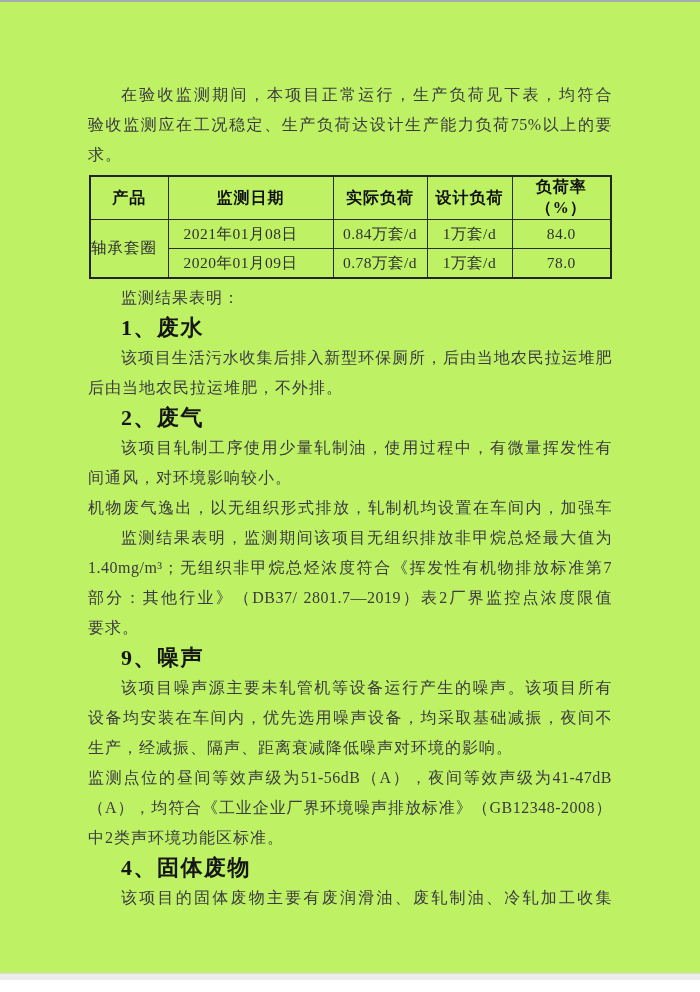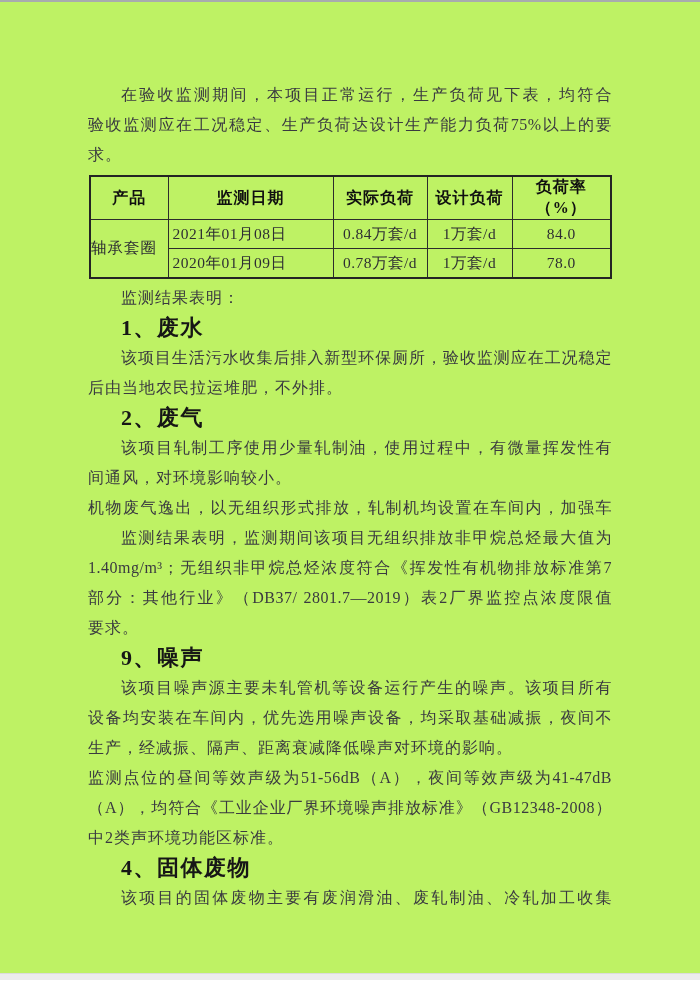--- a/index.html
+++ b/index.html
@@ -62,21 +62,21 @@
     text-align:center;
     letter-spacing:1px;
   }
   .load-table td{
     font-size:15.5px;
     color:#2e2e33;
     height:28px;
     text-align:center;
     letter-spacing:0.5px;
   }
-  .load-table td.date{text-align:left;padding-left:4px;}
+  .load-table td.date{text-align:left;padding-left:15px;}
   .load-table td.prod{text-align:left;letter-spacing:1px;}
   .col-product{width:78px;}
   .col-date{width:165px;}
   .col-actual{width:94px;}
   .col-design{width:85px;}
   .col-rate{width:99px;}
 </style>
 </head>
 <body>
 
@@ -120,21 +120,21 @@
           <td>1万套/d</td>
           <td>78.0</td>
         </tr>
       </tbody>
     </table>
 
     <div class="ln indent">监测结果表明：</div>
 
     <div class="ln indent heading">1、废水</div>
     <div>
-      <div class="ln indent fill">该项目生活污水收集后排入新型环保厕所，验收监测应在工况稳定</div>
+      <div class="ln indent fill">该项目生活污水收集后排入新型环保厕所，后由当地农民拉运堆肥</div>
       <div class="ln">后由当地农民拉运堆肥，不外排。</div>
     </div>
 
     <div class="ln indent heading">2、废气</div>
     <div>
       <div class="ln indent fill">该项目轧制工序使用少量轧制油，使用过程中，有微量挥发性有</div>
       <div class="ln">间通风，对环境影响较小。</div>
       <div class="ln fill">机物废气逸出，以无组织形式排放，轧制机均设置在车间内，加强车</div>
     </div>
     <div>

